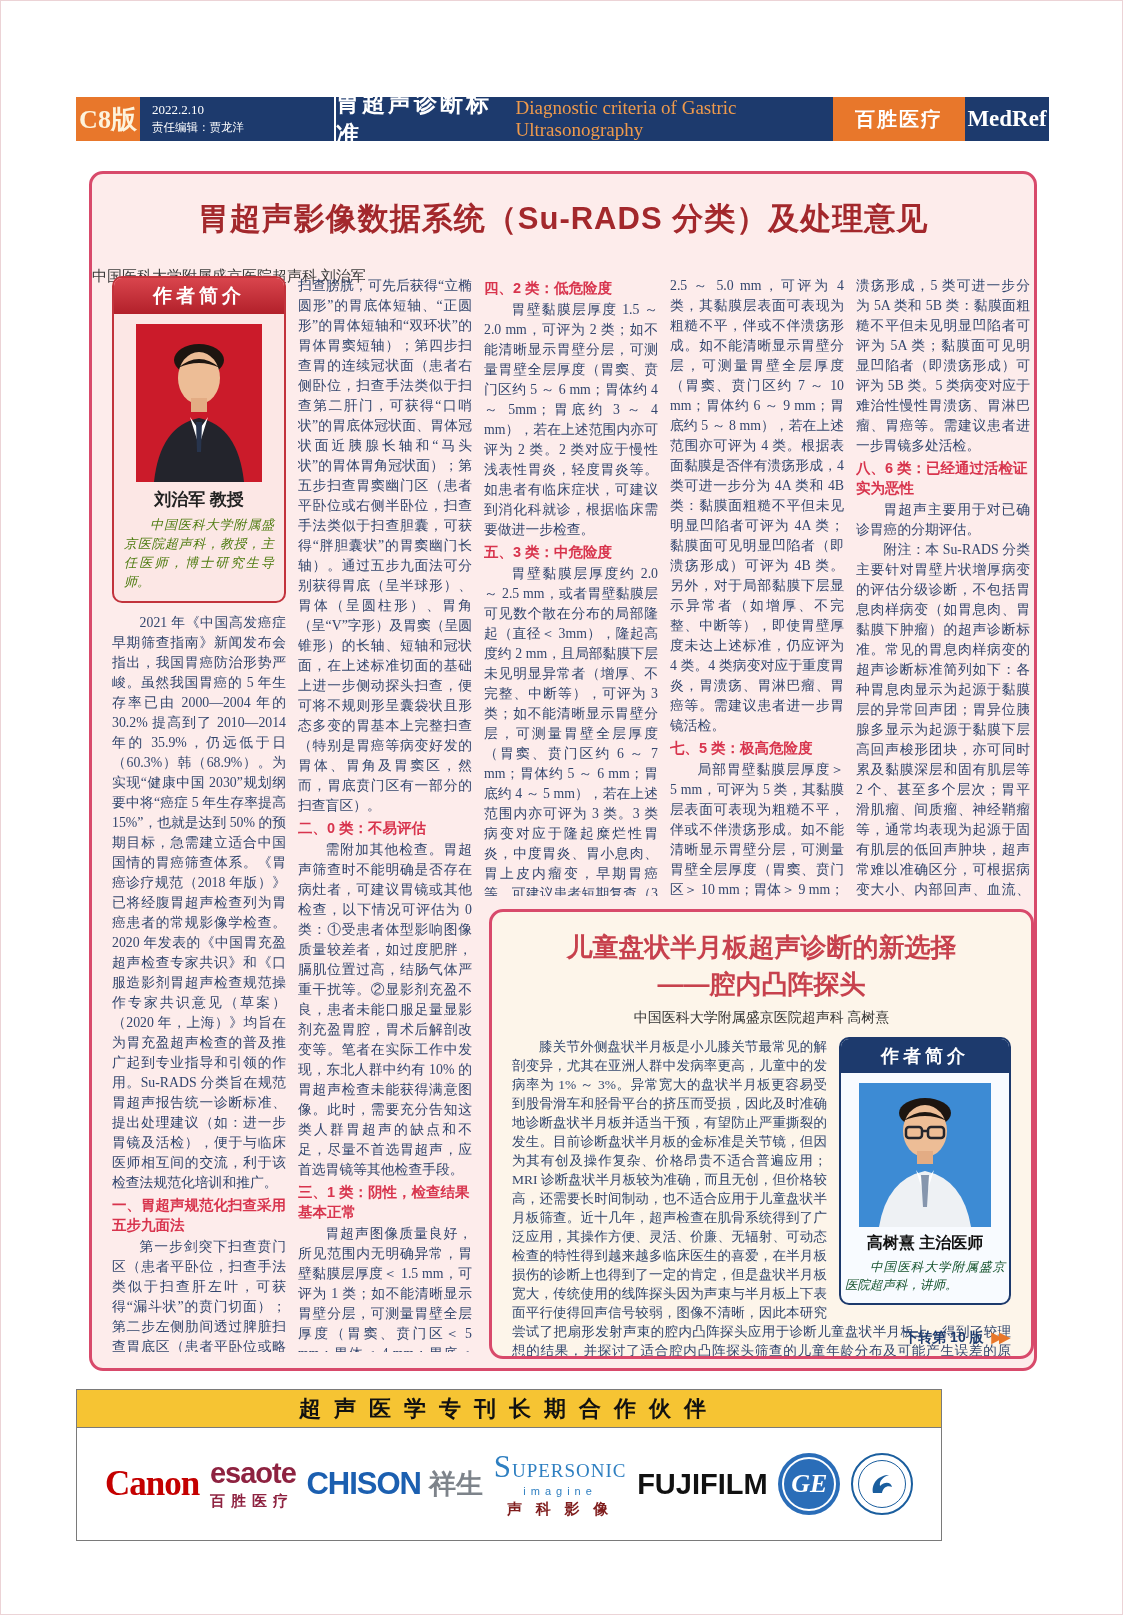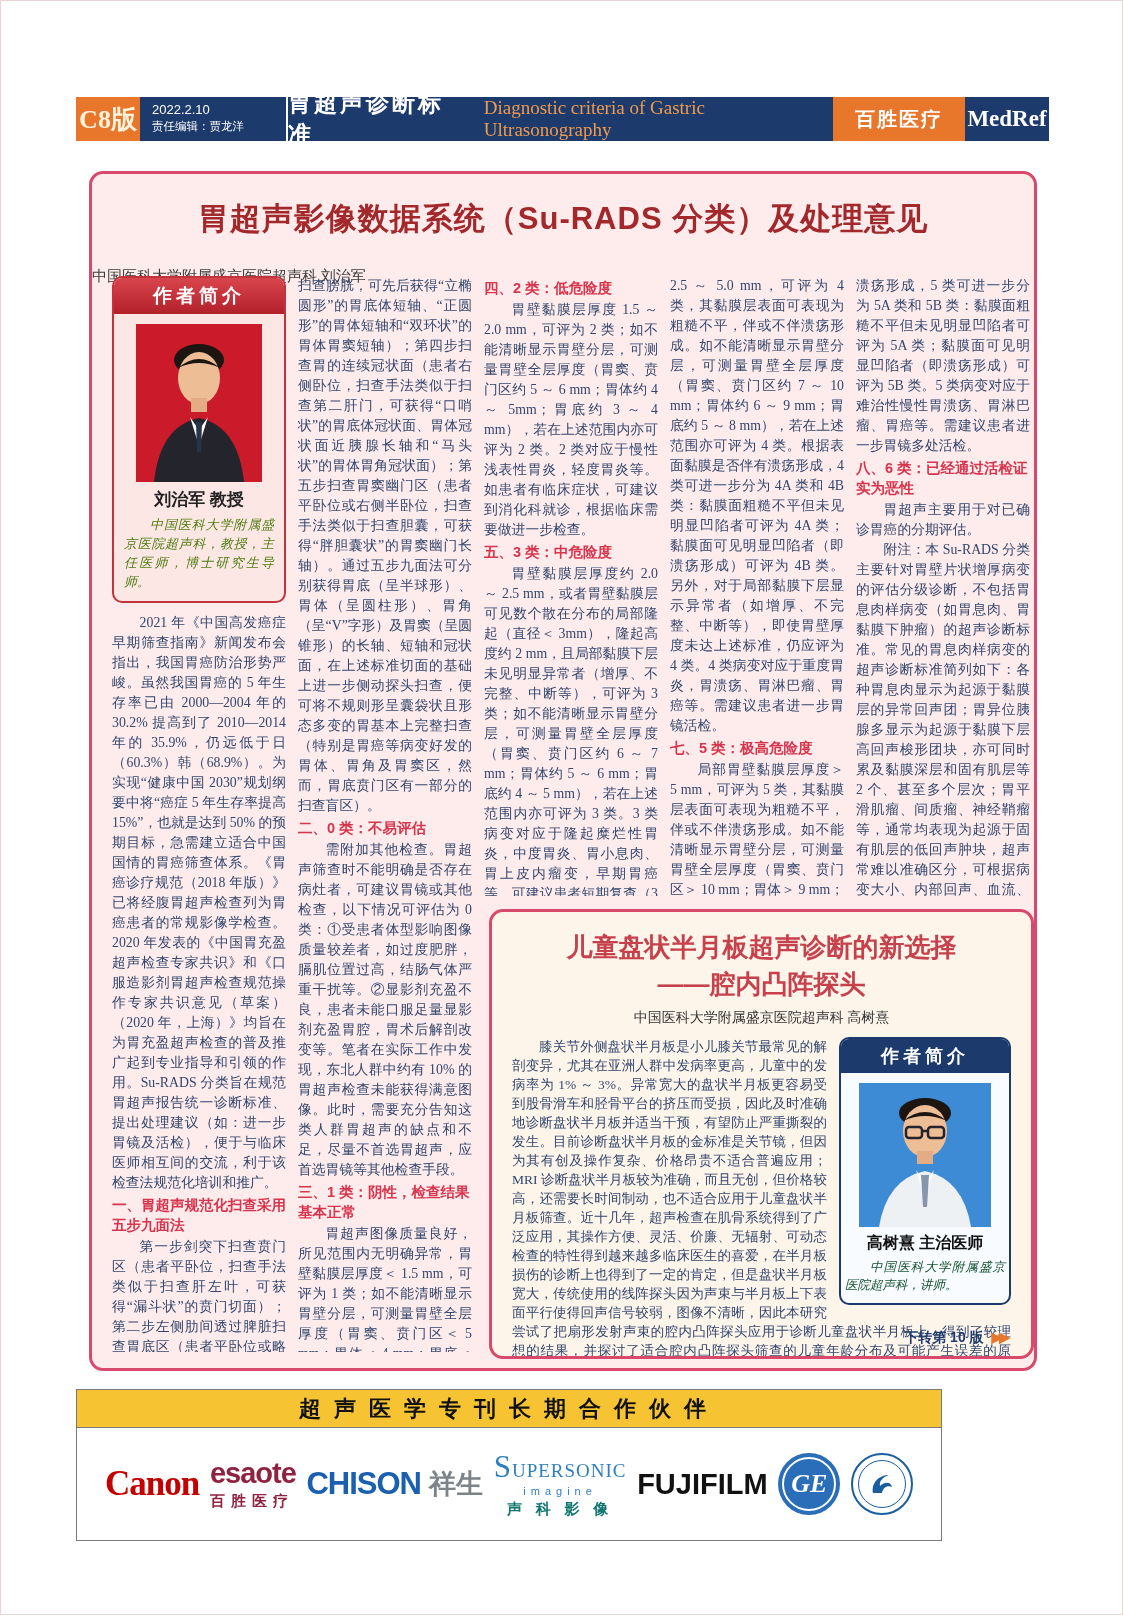--- a/index.html
+++ b/index.html
@@ -7,22 +7,22 @@
   .page { position:relative; width:1123px; height:1615px; background:#fff;
           border:1px solid #ecd3d6; overflow:hidden;
           font-family:"Liberation Serif", serif; }
 
   
   .topbar { position:absolute; left:75px; top:96px; width:973px; height:44px;
             display:flex; background:#1d3a6d; }
   .c8 { width:64px; background:#e8772b; color:#fdf3dc; display:flex;
         align-items:center; justify-content:center;
         font:bold 26px "Liberation Serif", serif; }
-  .topmeta { width:146px; color:#fff; padding:5px 0 0 12px;
-             font-family:Liberation Sans, sans-serif; }
+  .topmeta { width:194px; color:#fff; padding:5px 0 0 12px;
+             font-family:Liberation Serif, serif; }
   .topmeta .date { font-size:13px; }
   .topmeta .editor { font-size:11.5px; margin-top:2px; }
   .vline { width:2px; background:#ffffff; }
   .titles { flex:1; display:flex; align-items:center; justify-content:center; gap:16px; }
   .t-cn { color:#fff; font:bold 23px "Liberation Sans", sans-serif; letter-spacing:3px; }
   .t-en { color:#ef9a4c; font:19px "Liberation Serif", serif; }
   .brand { width:132px; background:#e8772b; color:#fff; display:flex; align-items:center;
            justify-content:center; font:bold 20px "Liberation Sans", sans-serif; letter-spacing:2px; }
   .medref { width:84px; color:#fff; display:flex; align-items:center; justify-content:center;
             font:bold 23px "Liberation Serif", serif; }
@@ -89,21 +89,21 @@
   .esaote { text-align:left; }
   .esaote .main { font:bold 29px "Liberation Sans", sans-serif; color:#8e2240; letter-spacing:-1px; }
   .esaote .sub { font:bold 15px "Liberation Sans", sans-serif; color:#8e2240; letter-spacing:6px; margin-top:2px; }
   .chison { display:flex; gap:8px; align-items:center; }
   .chison .en { font:bold 31px "Liberation Sans", sans-serif; color:#1b5fb0; letter-spacing:-1px; }
   .chison .cn { font:bold 27px "Liberation Sans", sans-serif; color:#7d838a; }
   .supersonic { text-align:center; }
   .ss1 { font:19px "Liberation Serif", serif; color:#2e7fc1; letter-spacing:1px; }
   .ss1::first-letter { font-size:31px; }
   .ss2 { font:11px "Liberation Sans", sans-serif; color:#2e7fc1; letter-spacing:5px; }
-  .ss3 { font:bold 15px "Liberation Serif", serif; color:#0f766e; letter-spacing:5px; margin-top:3px; }
+  .ss3 { font:bold 15px "Liberation Serif", serif; color:#7f1d1d; letter-spacing:5px; margin-top:3px; }
   .fujifilm { font:bold 29px "Liberation Sans", sans-serif; color:#111; letter-spacing:0; }
   .ge-circle { width:62px; height:62px; border-radius:50%; background:#2a6db8; color:#fff;
                display:flex; align-items:center; justify-content:center; position:relative;
                font:italic bold 26px "Liberation Serif", serif; }
   .ge-circle::after { content:""; position:absolute; inset:4px; border:2px solid #fff;
                       border-radius:50%; }
   .ge-circle span { position:relative; z-index:1; }
   .seal { width:62px; height:62px; border-radius:50%; border:2px solid #1a5e9e; background:#fff;
           position:relative; display:flex; align-items:center; justify-content:center; }
   .seal::after { content:""; position:absolute; inset:5px; border:1px solid #1a5e9e; border-radius:50%; }

